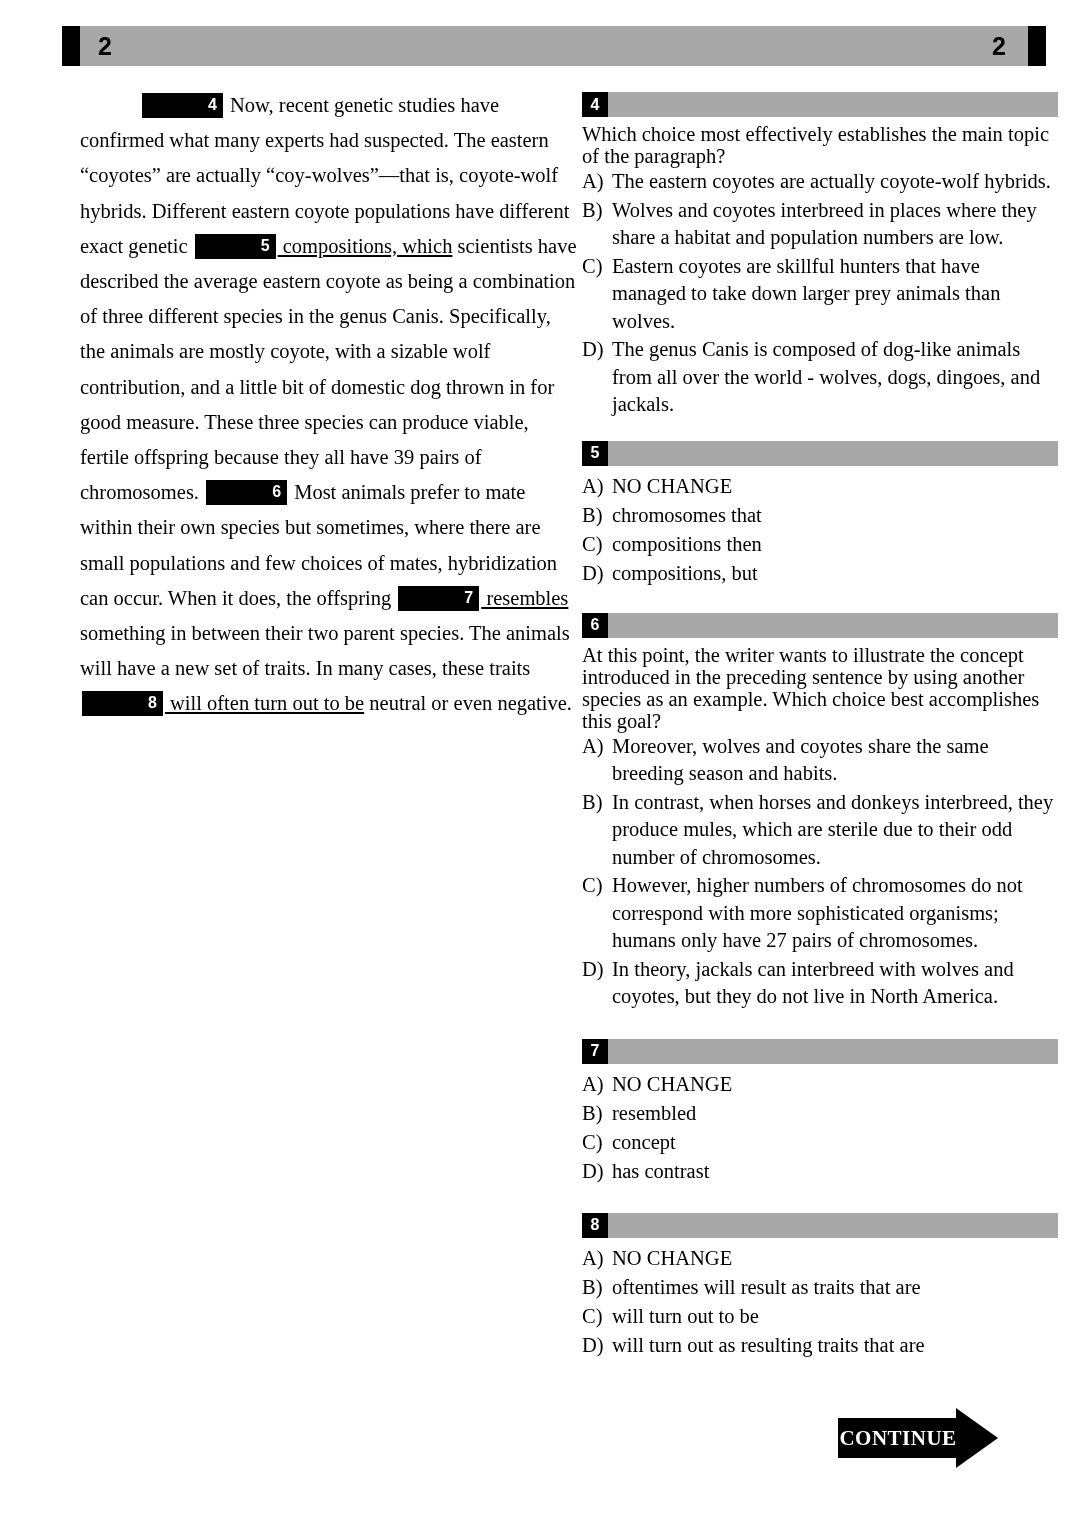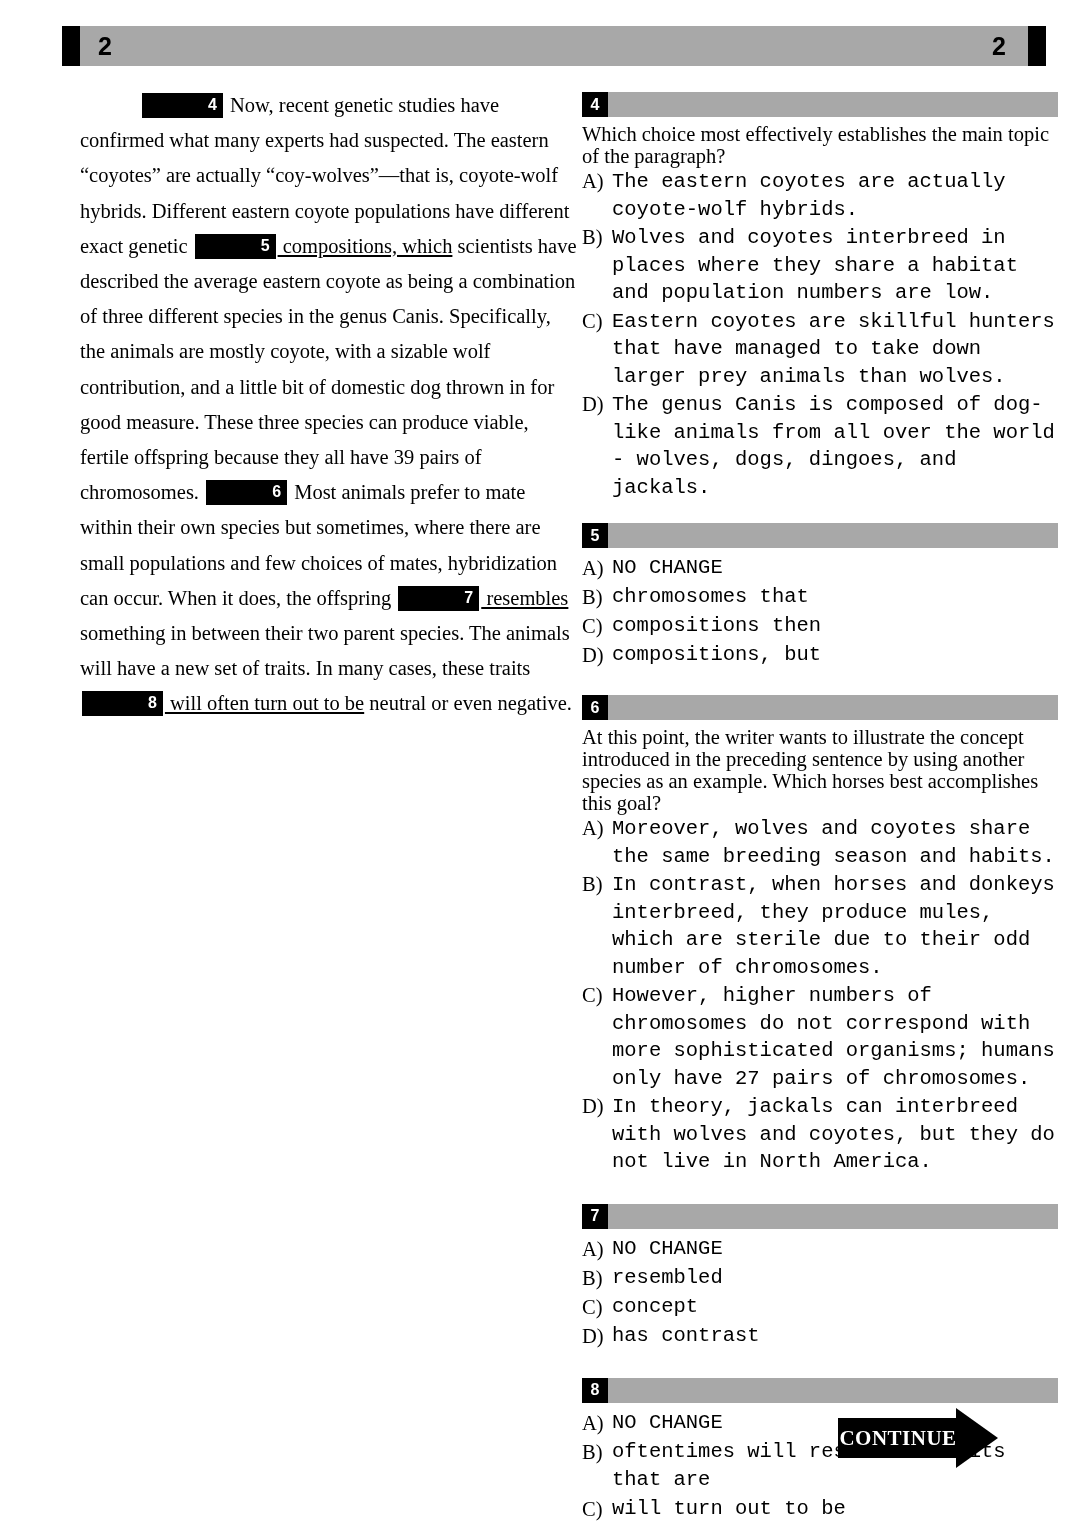--- a/index.html
+++ b/index.html
@@ -123,21 +123,20 @@
     display: flex;
     align-items: flex-start;
     margin-bottom: 1px;
   }
   .choice .letter {
     flex: 0 0 auto;
     width: 30px;
   }
   .choice .ctext {
     flex: 1 1 auto;
-    font-family: Liberation Mono, monospace;
   }
   .tight .choice { line-height: 28px; }
 
   
   #q4 { margin-bottom: 22px; }
   #q5 { margin-bottom: 26px; }
   #q6 { margin-bottom: 28px; }
   #q7 { margin-bottom: 28px; }
 
   
@@ -243,21 +242,21 @@
           <span class="letter">D)</span>
           <span class="ctext">compositions, but</span>
         </li>
       </ul>
     </div>
 
     <div class="qblock" id="q6">
       <div class="qbar">
         <div class="qbadge">6</div>
       </div>
-      <div class="qstem">At this point, the writer wants to illustrate the concept introduced in the preceding sentence by using another species as an example. Which horses best accomplishes this goal?</div>
+      <div class="qstem">At this point, the writer wants to illustrate the concept introduced in the preceding sentence by using another species as an example. Which choice best accomplishes this goal?</div>
       <ul class="choices">
         <li class="choice">
           <span class="letter">A)</span>
           <span class="ctext">Moreover, wolves and coyotes share the same breeding season and habits.</span>
         </li>
         <li class="choice">
           <span class="letter">B)</span>
           <span class="ctext">In contrast, when horses and donkeys interbreed, they produce mules, which are sterile due to their odd number of chromosomes.</span>
         </li>
         <li class="choice">

